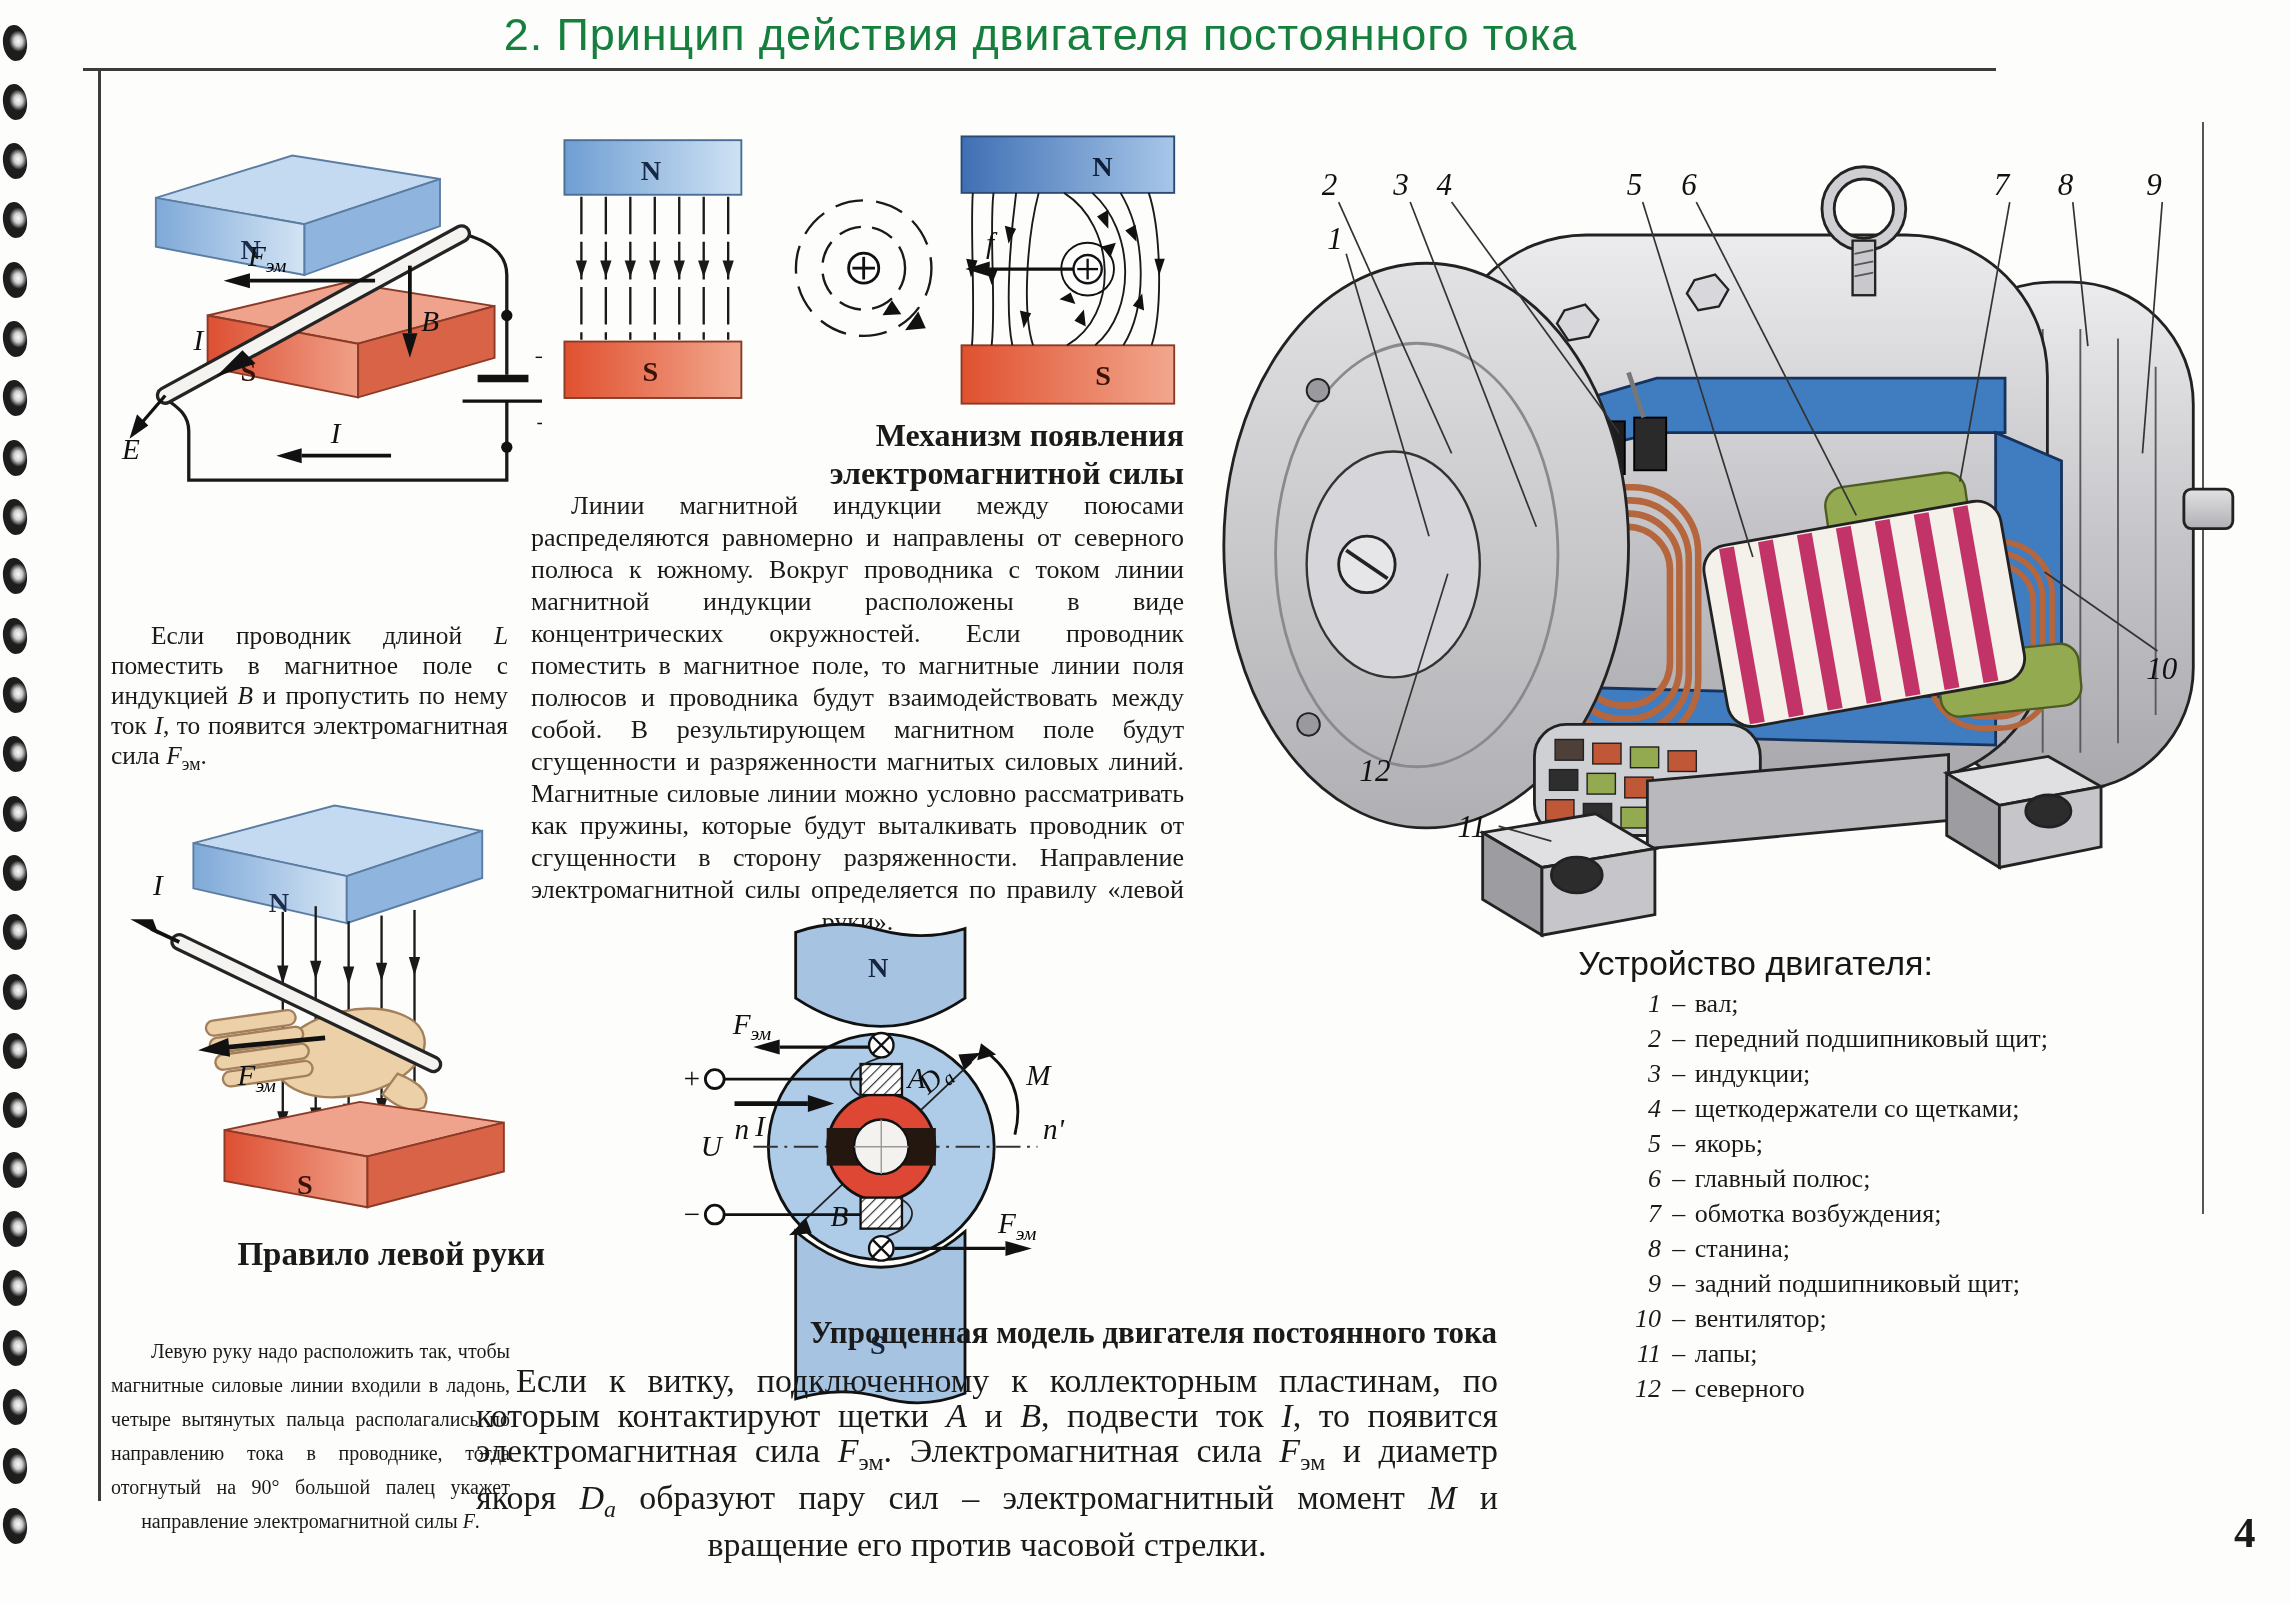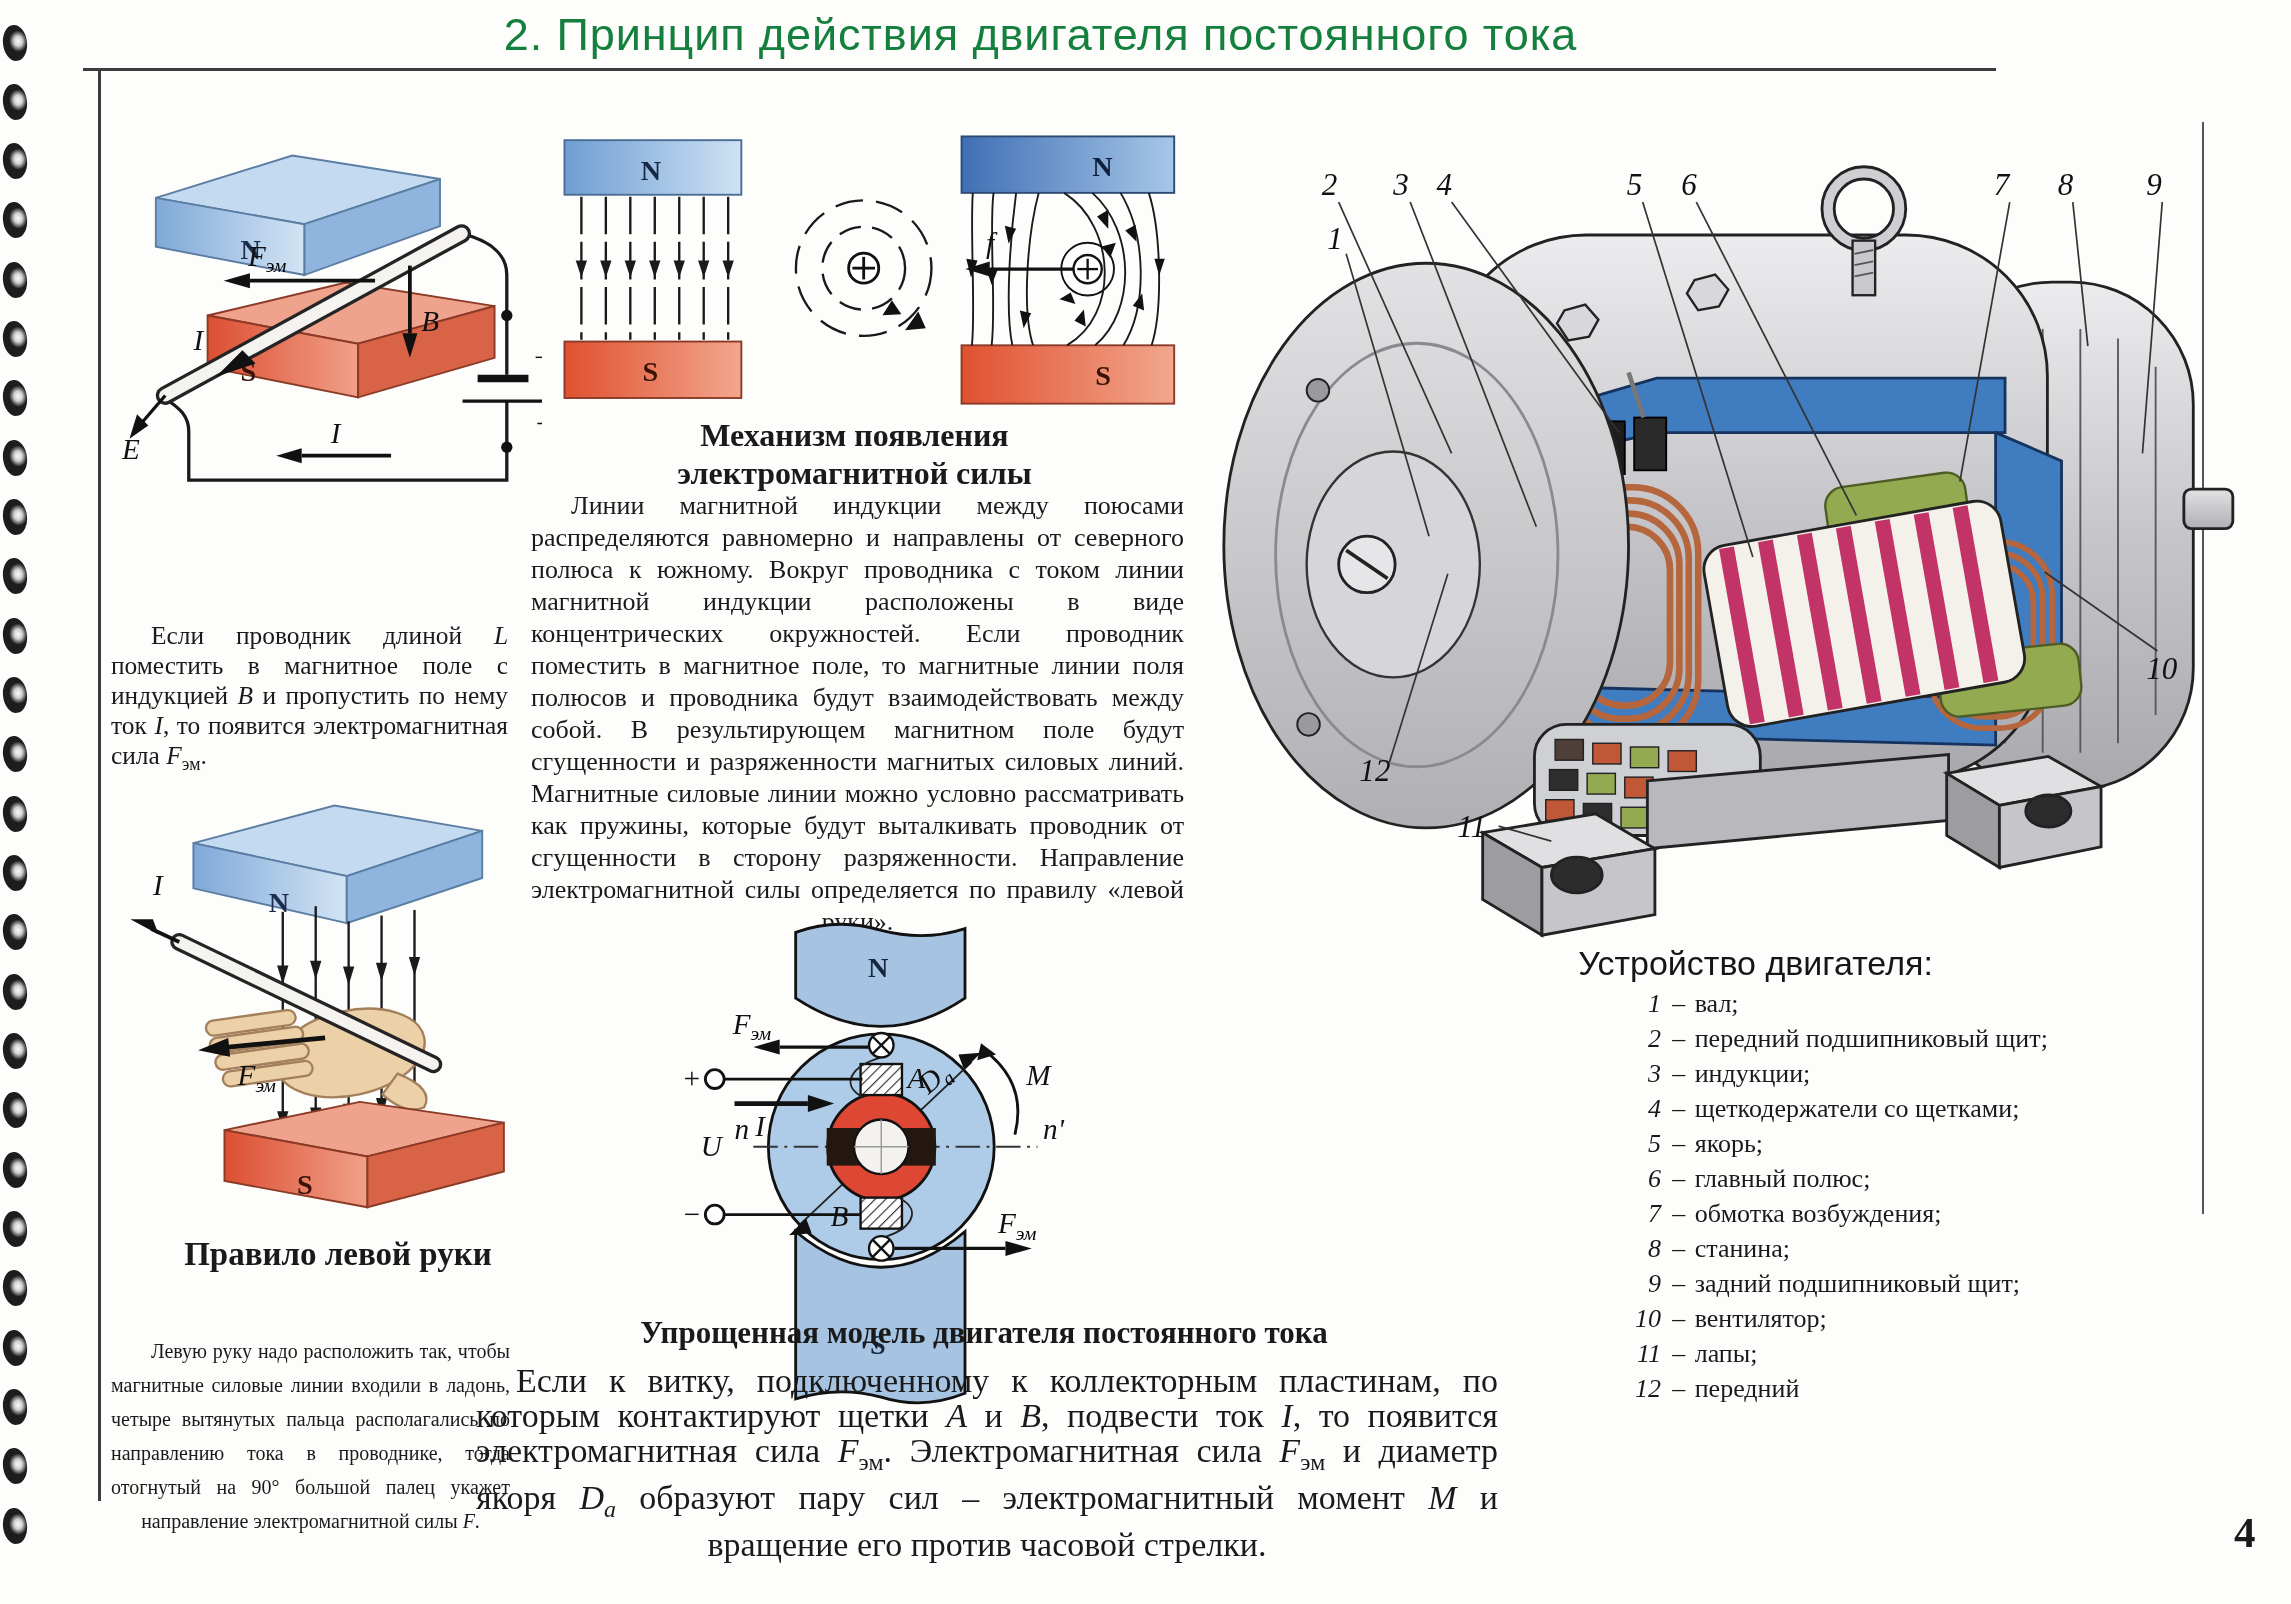--- a/index.html
+++ b/index.html
@@ -8,21 +8,21 @@
   .abs{position:absolute;}
   
   #spiral{position:absolute;left:0;top:0;width:40px;height:1605px;}
   .ring{position:absolute;left:2.8px;width:23.5px;height:36px;border-radius:50%;
         background:radial-gradient(ellipse 58% 46% at 64% 46%, #fafafa 0%, #cfcfcf 30%, #1d1d1d 64%);
         transform:rotate(-7deg);}
   
   .rule{position:absolute;background:#3c3c3c;}
   #title{left:85px;top:9.4px;width:1911px;text-align:center;
          font-family:"Liberation Sans",sans-serif;font-size:45px;letter-spacing:0.9px;color:#15803d;}
-  .serifhead{font-weight:bold;text-align:center;line-height:1.18;}
+  .serifhead{font-weight:bold;text-align:right;line-height:1.18;}
   .para{ text-align:justify;text-indent:40px;}
   .para.lastcenter{text-align-last:center;}
   .para i, .serifhead i{font-family:"Liberation Serif",serif;}
   sub{font-size:70%;}
   #h1{left:99px;top:524px;width:419px;font-size:33px;}
   #p1{left:111px;top:604px;width:397px;font-size:25.4px;line-height:30px;margin-top:16px;}
   #h2{left:525px;top:417px;width:659px;font-size:32px;}
   #p2{left:531px;top:490px;width:653px;font-size:26px;line-height:32px;}
   #h3{left:99px;top:1235px;width:414px;font-size:33px;padding-left:32px;}
   #p3{left:111px;top:1334px;width:399px;font-size:20px;line-height:34px;}
@@ -451,21 +451,21 @@
       <span>вентилятор;</span>
     </div>
   <div class="row">
       <span class="num">11</span>
       <span class="dash">–</span>
       <span>лапы;</span>
     </div>
   <div class="row">
       <span class="num">12</span>
       <span class="dash">–</span>
-      <span>передний</span>
+      <span>северного</span>
     </div>
 </div>
 
 <svg class="abs" style="left:104px;top:791px;" width="414" height="443" viewBox="0 0 440 470">
   <g>
     <polygon points="95,55 245,15 402,42 258,90" fill="#c4daf0" stroke="#5b7da3" stroke-width="2"></polygon>
     <polygon points="95,55 258,90 258,140 95,103" fill="url(#gb4)" stroke="#5b7da3" stroke-width="2"></polygon>
     <polygon points="258,90 402,42 402,92 258,140" fill="#8fb4dd" stroke="#5b7da3" stroke-width="2"></polygon>
     <defs>
         <linearGradient id="gb4" x1="0" y1="0" x2="1" y2="0">

